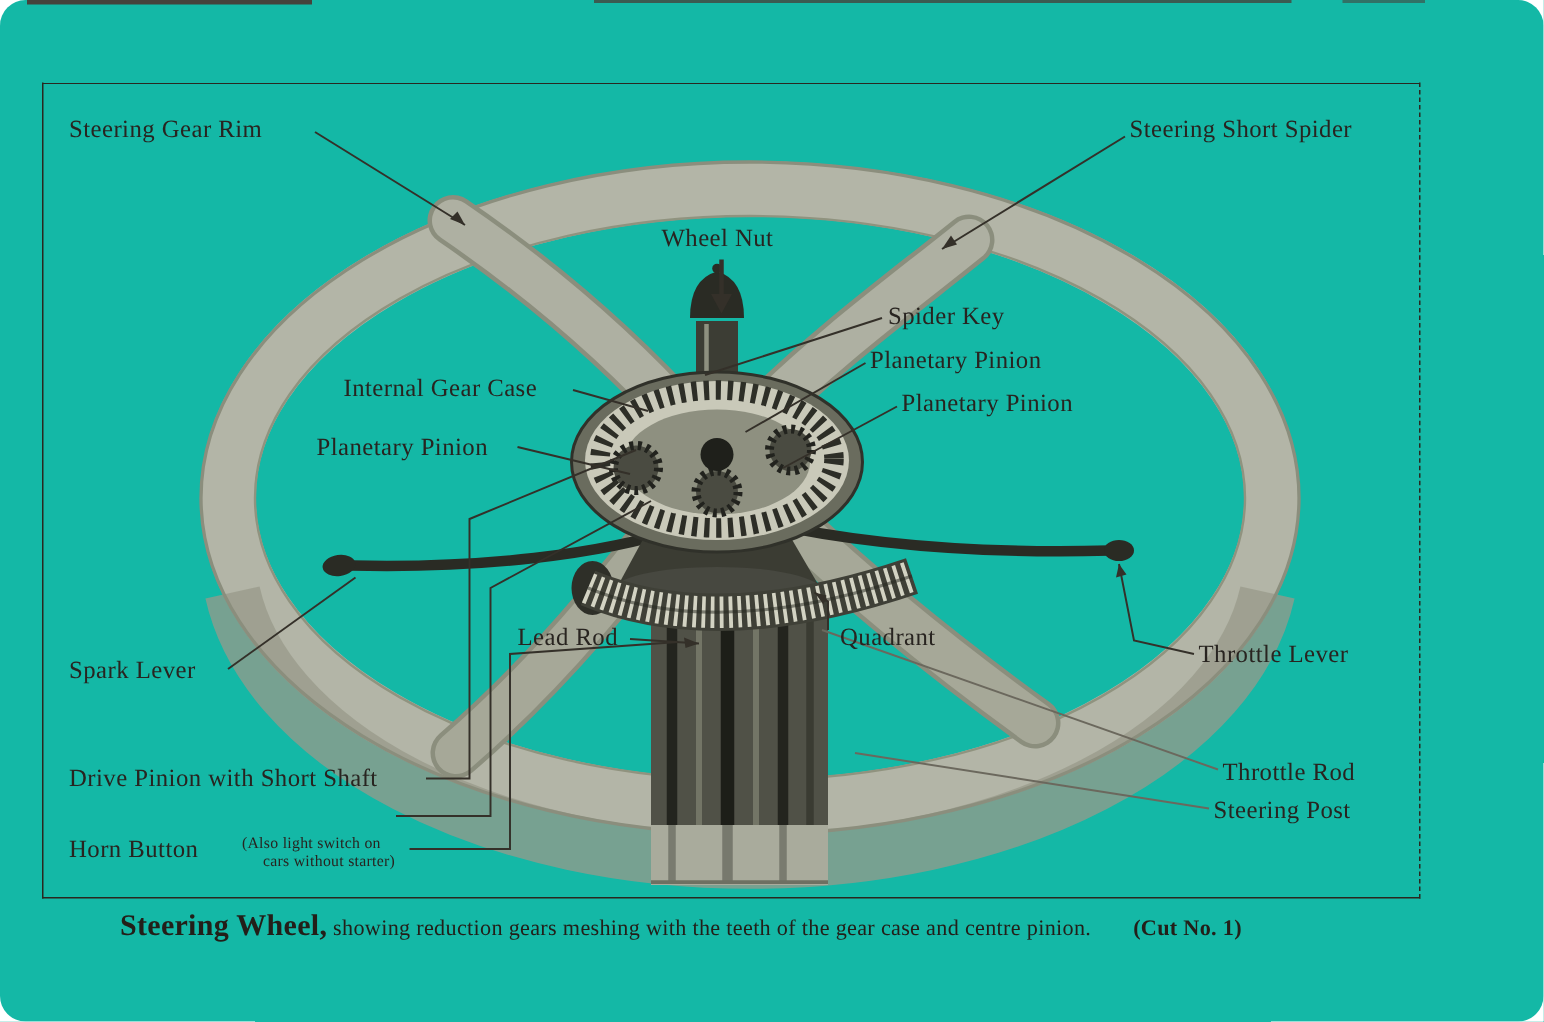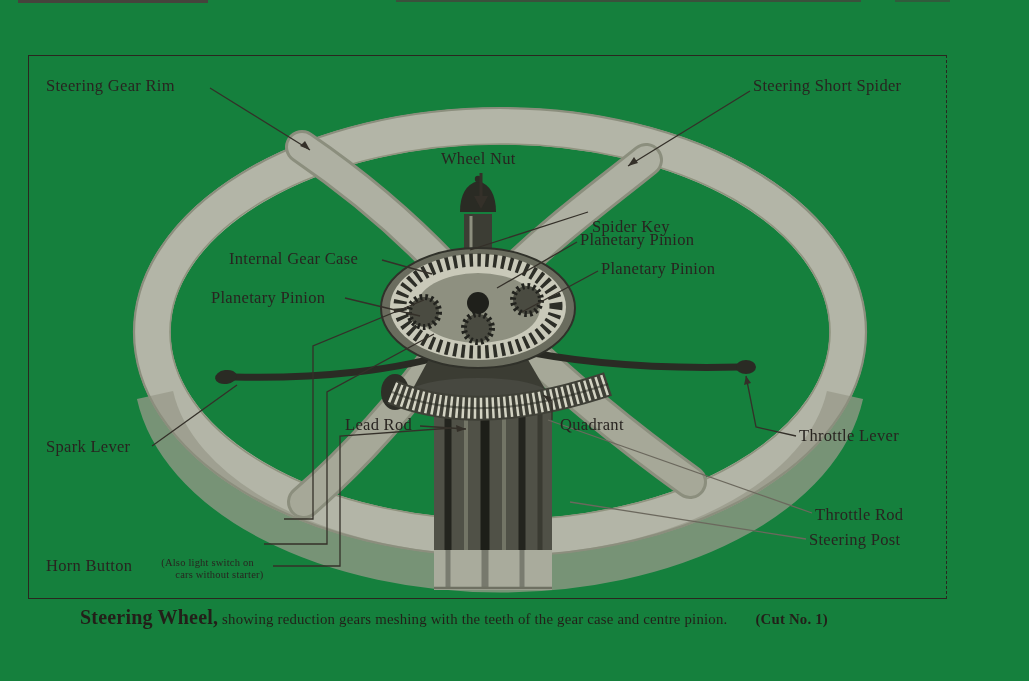--- a/index.html
+++ b/index.html
@@ -1,19 +1,19 @@
 <!DOCTYPE html>
 <html><head>
 <meta charset="utf-8">
 <style>
   html,body{margin:0;padding:0;background:#ffffff;}
   .page{
     position:relative;width:1029px;height:681px;
-    background:#15803d;overflow:hidden;
-    font-family:"Liberation Serif", serif;color:#29251f;
+    background:#14b8a6;overflow:hidden;
+    font-family:"Liberation Serif", serif;color:#29251f;border-radius:17px;
   }
   .edge-smudge{position:absolute;background:#45433c;}
   .fig-box{
     position:absolute;left:28px;top:55px;width:917px;height:542px;
     border:1.6px solid #2a271f;
     border-right-style:dashed;
   }
   .illus{position:absolute;left:0;top:0;width:1029px;height:681px;}
   .lbl{
     position:absolute;font-size:16.5px;letter-spacing:.3px;
@@ -137,29 +137,30 @@
       <polyline points="264,544 327,544 327,392 434,334"></polyline>
       <polyline points="273,566 340,566 340,436 452,428"></polyline>
       <line x1="812" y1="513" x2="548" y2="420" stroke="#6b685d"></line>
       <line x1="806" y1="539" x2="570" y2="502" stroke="#6b685d"></line>
     </g>
   </svg>
 
   <div class="lbl" style="left:46px;top:77px;">Steering Gear Rim</div>
   <div class="lbl" style="left:753px;top:77px;">Steering Short Spider</div>
   <div class="lbl" style="left:441px;top:150px;">Wheel Nut</div>
-  <div class="lbl" style="left:592px;top:218px;text-align:right;">Spider Key</div>
+  <div class="lbl" style="left:592px;top:202px;text-align:right;">Spider Key</div>
   <div class="lbl" style="left:580px;top:231px;">Planetary Pinion</div>
   <div class="lbl" style="left:601px;top:260px;">Planetary Pinion</div>
   <div class="lbl" style="left:229px;top:250px;">Internal Gear Case</div>
   <div class="lbl" style="left:211px;top:289px;">Planetary Pinion</div>
   <div class="lbl" style="left:46px;top:438px;">Spark Lever</div>
   <div class="lbl" style="left:345px;top:416px;">Lead Rod</div>
   <div class="lbl" style="left:560px;top:416px;">Quadrant</div>
   <div class="lbl" style="left:799px;top:427px;">Throttle Lever</div>
+  <div class="lbl" style="left:46px;top:510px;">Drive Pinion with Short Shaft</div>
   <div class="lbl horn-row" style="left:46px;top:557px;">
     <span>Horn Button</span>
     <span class="horn-note">
       <span class="n1" style="display:block;">(Also light switch on</span>
       <span class="n2" style="display:block;">cars without starter)</span>
     </span>
   </div>
   <div class="lbl" style="left:815px;top:506px;">Throttle Rod</div>
   <div class="lbl" style="left:809px;top:531px;">Steering Post</div>
 

